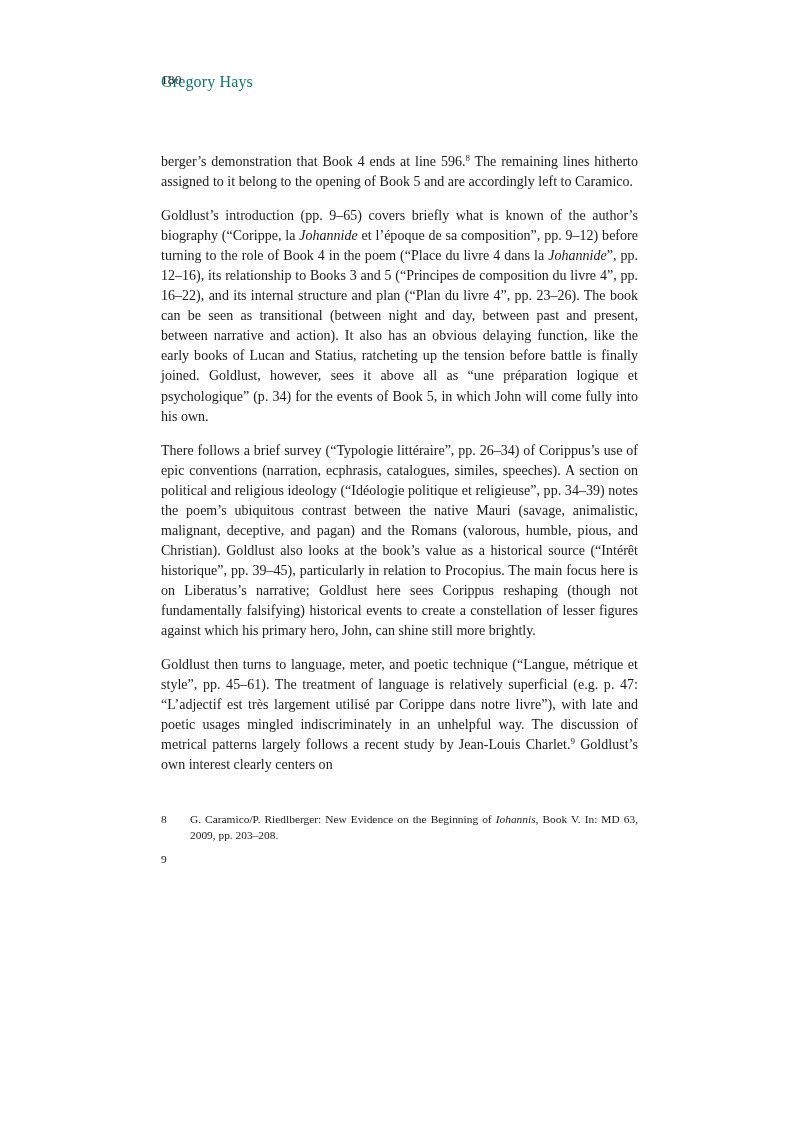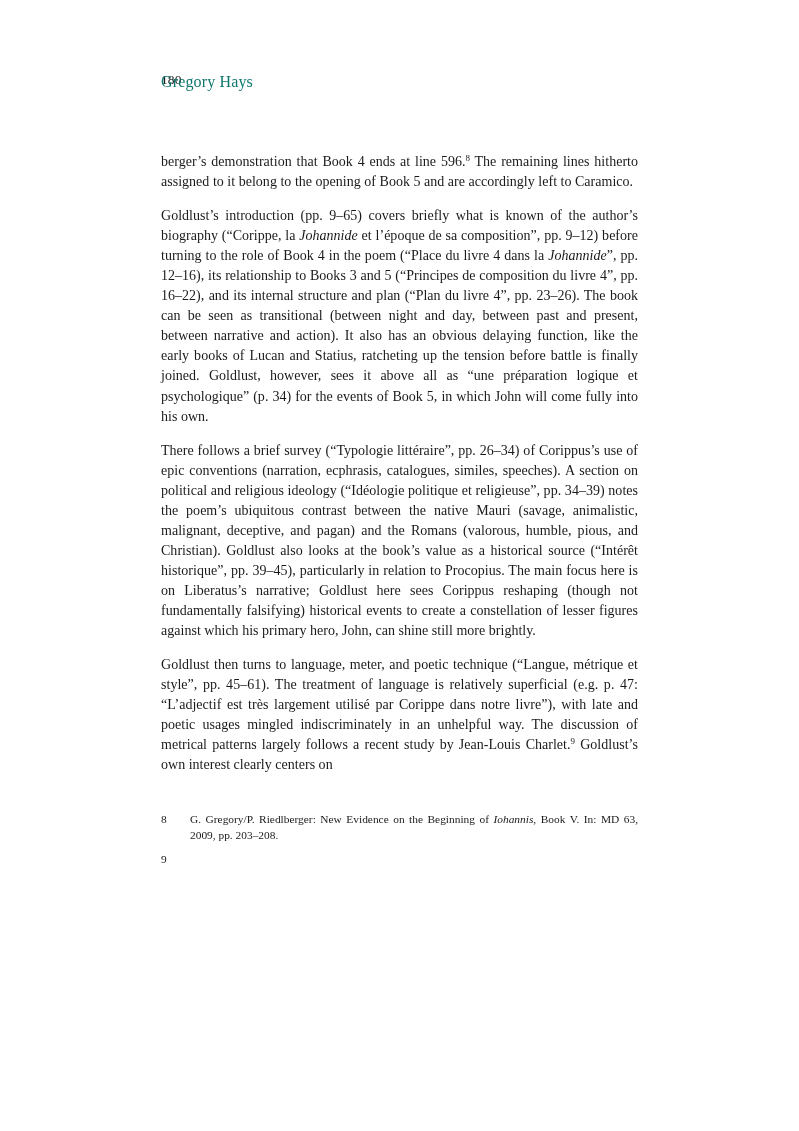--- a/index.html
+++ b/index.html
@@ -129,17 +129,17 @@
   </div>
 
   <div class="textblock" id="body-text-block">
       <p class="para"><span>berger’s demonstration that Book 4 ends at line 596.</span><sup>8</sup><span> The remaining lines hitherto assigned to it belong to the opening of Book 5 and are accordingly left to Caramico.</span></p>
       <p class="para"><span>Goldlust’s introduction (pp. 9–65) covers briefly what is known of the author’s biography (“Corippe, la </span><i>Johannide</i><span> et l’époque de sa composition”, pp. 9–12) before turning to the role of Book 4 in the poem (“Place du livre 4 dans la </span><i>Johannide</i><span>”, pp. 12–16), its relationship to Books 3 and 5 (“Principes de composition du livre 4”, pp. 16–22), and its internal structure and plan (“Plan du livre 4”, pp. 23–26). The book can be seen as transitional (between night and day, between past and present, between narrative and action). It also has an obvious delaying function, like the early books of Lucan and Statius, ratcheting up the tension before battle is finally joined. Goldlust, however, sees it above all as “une préparation logique et psychologique” (p. 34) for the events of Book 5, in which John will come fully into his own.</span></p>
       <p class="para"><span>There follows a brief survey (“Typologie littéraire”, pp. 26–34) of Corippus’s use of epic conventions (narration, ecphrasis, catalogues, similes, speeches). A section on political and religious ideology (“Idéologie politique et religieuse”, pp. 34–39) notes the poem’s ubiquitous contrast between the native Mauri (savage, animalistic, malignant, deceptive, and pagan) and the Romans (valorous, humble, pious, and Christian). Goldlust also looks at the book’s value as a historical source (“Intérêt historique”, pp. 39–45), particularly in relation to Procopius. The main focus here is on Liberatus’s narrative; Goldlust here sees Corippus reshaping (though not fundamentally falsifying) historical events to create a constellation of lesser figures against which his primary hero, John, can shine still more brightly.</span></p>
       <p class="para"><span>Goldlust then turns to language, meter, and poetic technique (“Langue, métrique et style”, pp. 45–61). The treatment of language is relatively superficial (e.g. p. 47: “L’adjectif est très largement utilisé par Corippe dans notre livre”), with late and poetic usages mingled indiscriminately in an unhelpful way. The discussion of metrical patterns largely follows a recent study by Jean-Louis Charlet.</span><sup>9</sup><span> Goldlust’s own interest clearly centers on</span></p>
     </div>
 
   <div class="footnotes" id="footnote-block">
-      <div class="footnote"><span class="fn-num">8</span><span><span>G. Gregory/P. Riedlberger: New Evidence on the Beginning of </span><i>Iohannis</i><span>, Book V. In: MD 63, 2009, pp. 203–208.</span></span></div>
+      <div class="footnote"><span class="fn-num">8</span><span><span>G. Caramico/P. Riedlberger: New Evidence on the Beginning of </span><i>Iohannis</i><span>, Book V. In: MD 63, 2009, pp. 203–208.</span></span></div>
       <div class="footnote"><span class="fn-num">9</span></div>
     </div>
 
 </div>
 
 </body></html>

